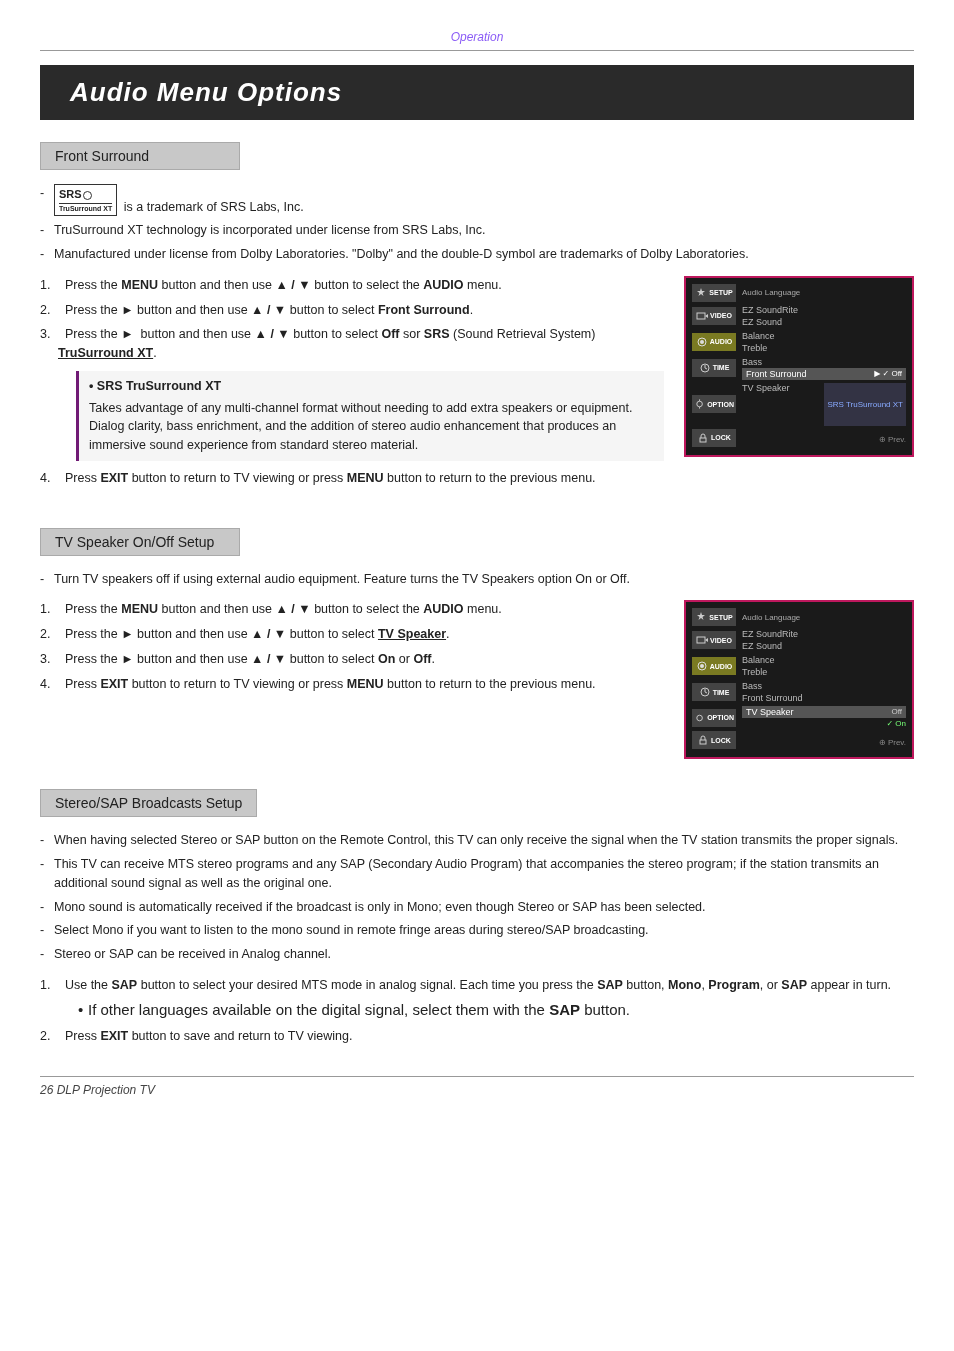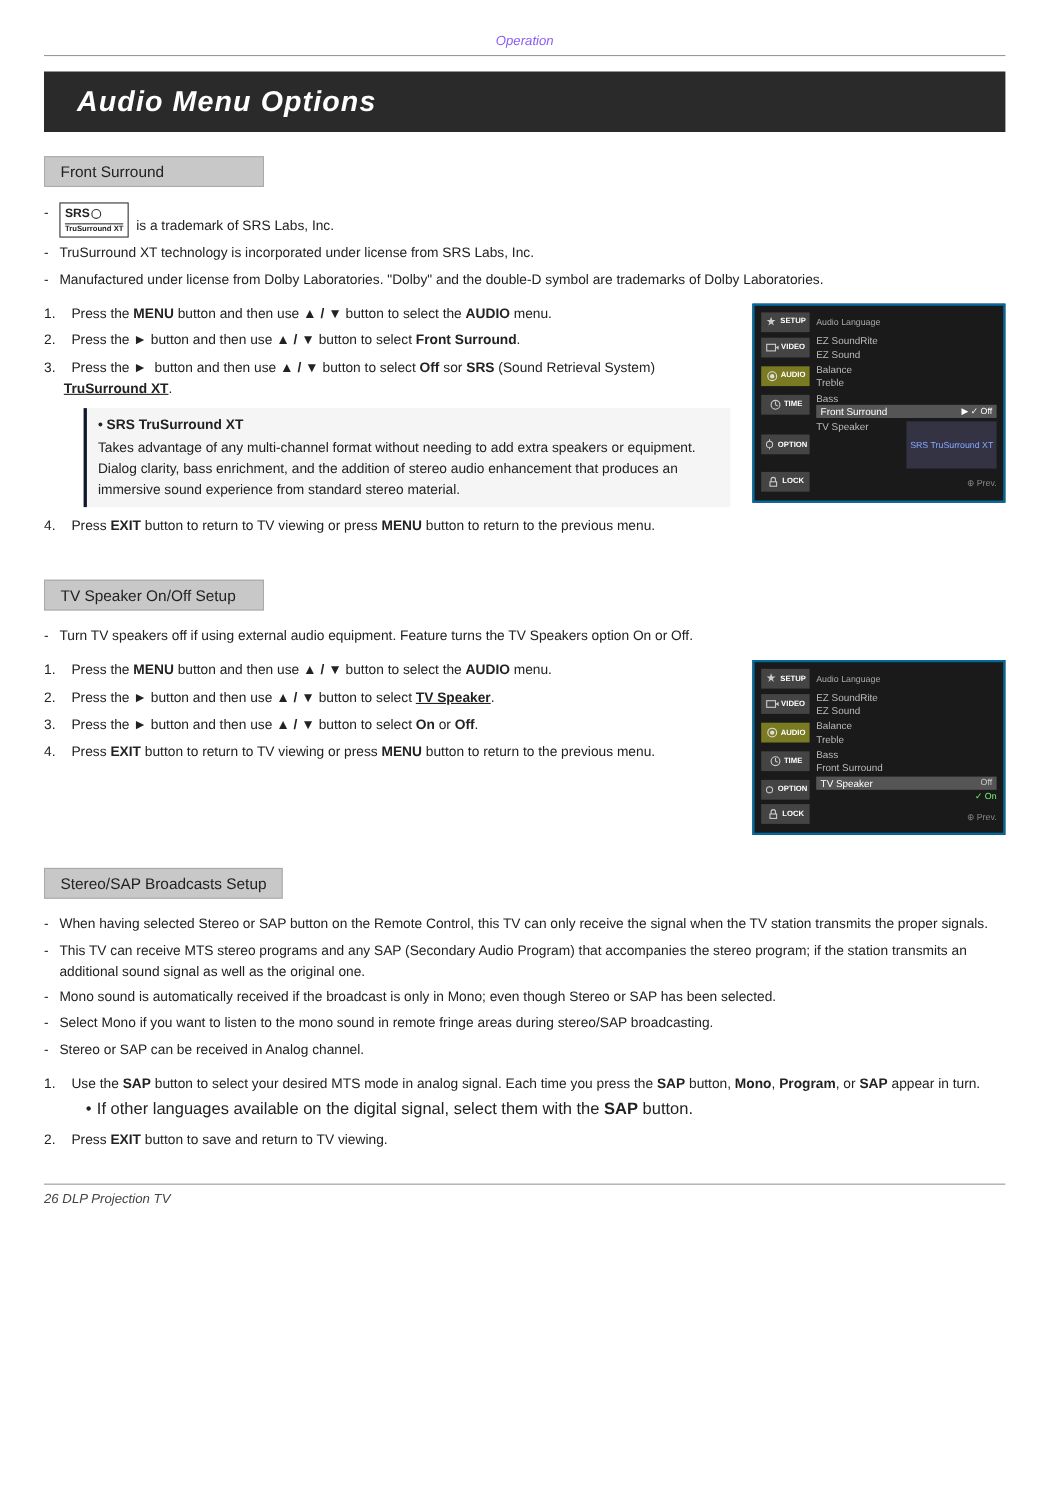--- a/index.html
+++ b/index.html
@@ -110,21 +110,21 @@
       gap: 20px;
       align-items: flex-start;
     }
     .two-col .text-col {
       flex: 1;
     }
     .menu-screenshot {
       width: 230px;
       flex-shrink: 0;
       background: #1a1a1a;
-      border: 2px solid #0369a1;
+      border: 2px solid #be185d;
       padding: 6px;
       font-size: 10px;
       color: #ddd;
       font-family: Arial, sans-serif;
     }
     .menu-screenshot .menu-row {
       display: flex;
       align-items: center;
       margin-bottom: 2px;
     }
@@ -161,21 +161,21 @@
       padding: 1px 4px;
     }
     .menu-screenshot .menu-prev {
       color: #888;
       font-size: 8px;
       text-align: right;
       margin-top: 4px;
     }
     .sub-section {
       background: #f5f5f5;
-      border-left: 3px solid #0f172a;
+      border-left: 3px solid #701a75;
       padding: 6px 10px;
       margin: 8px 0 8px 18px;
       font-size: 12.5px;
     }
     .sub-section-title {
       font-weight: bold;
       margin-bottom: 3px;
     }
     .bottom-divider {
       border: none;

